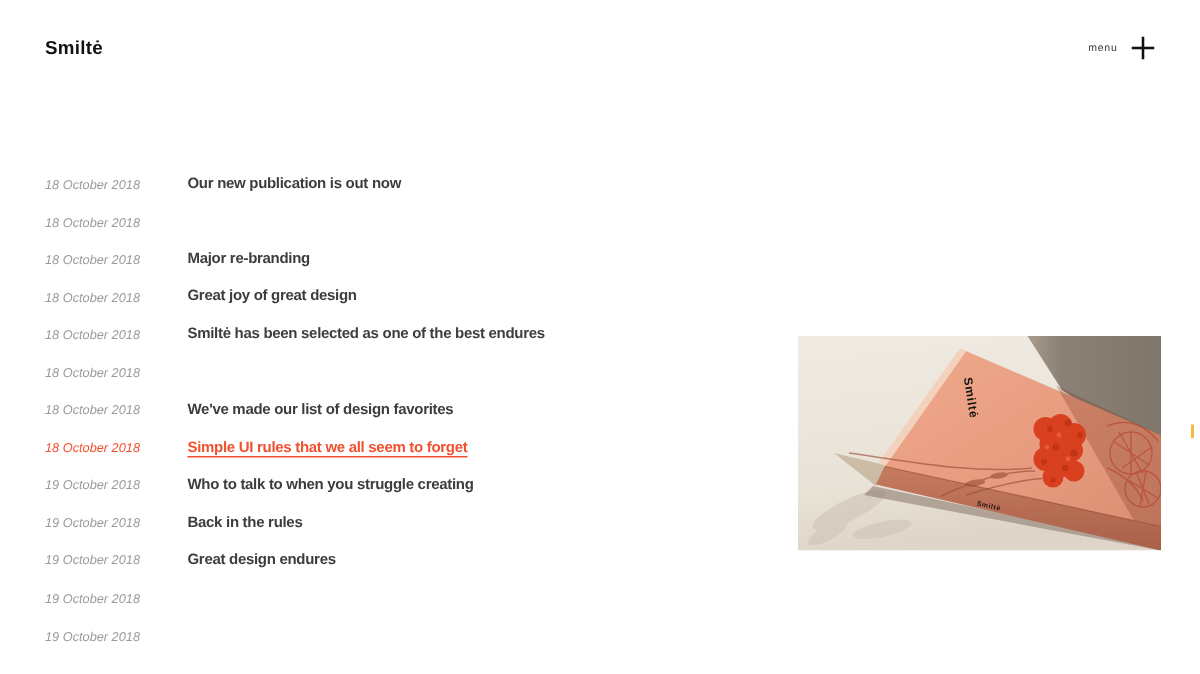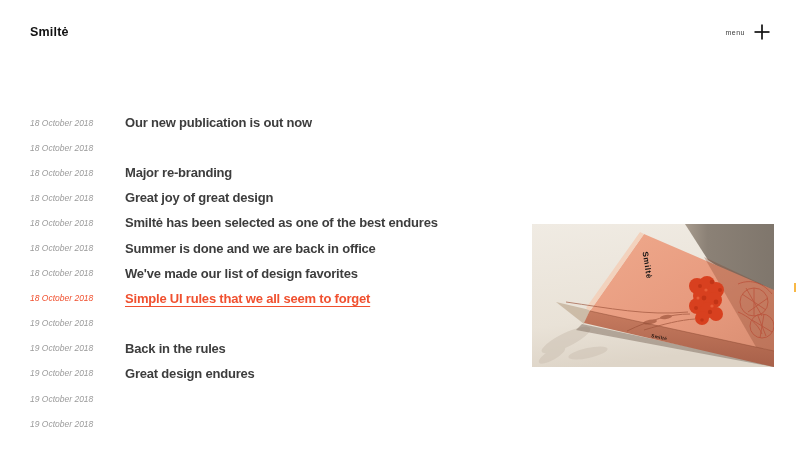--- a/index.html
+++ b/index.html
@@ -35,21 +35,21 @@
   }
   .row {
     display: flex; align-items: center;
     height: 25.1px; width: 500px;
   }
   .date {
     width: 95px; flex: 0 0 95px;
     font-style: italic; font-size: 8.5px; color: #9b9b9b;
   }
   .title {
-    font-size: 13px; font-weight: 700; color: #3d3d3d;
+    font-size: 10px; font-weight: 700; color: #3d3d3d;
     letter-spacing: -0.2px; text-decoration: none; cursor: pointer;
   }
   .row.highlighted .date { color: var(--accent); }
   .row.highlighted .title {
     color: var(--accent);
     text-decoration: underline;
     text-underline-offset: 3px;
     text-decoration-thickness: 1px;
   }
 
@@ -96,32 +96,32 @@
       <div class="row">
       <span class="date">18 October 2018</span>
       <a class="title">Great joy of great design</a>
     </div>
       <div class="row">
       <span class="date">18 October 2018</span>
       <a class="title">Smiltė has been selected as one of the best endures</a>
     </div>
       <div class="row">
       <span class="date">18 October 2018</span>
-      <a class="title">Summer is done and we are back in office</a>
     </div>
       <div class="row">
       <span class="date">18 October 2018</span>
       <a class="title">We've made our list of design favorites</a>
     </div>
       <div class="row highlighted">
       <span class="date">18 October 2018</span>
       <a class="title">Simple UI rules that we all seem to forget</a>
     </div>
       <div class="row">
       <span class="date">19 October 2018</span>
+      <a class="title">Who to talk to when you struggle creating</a>
     </div>
       <div class="row">
       <span class="date">19 October 2018</span>
       <a class="title">Back in the rules</a>
     </div>
       <div class="row">
       <span class="date">19 October 2018</span>
       <a class="title">Great design endures</a>
     </div>
       <div class="row">

